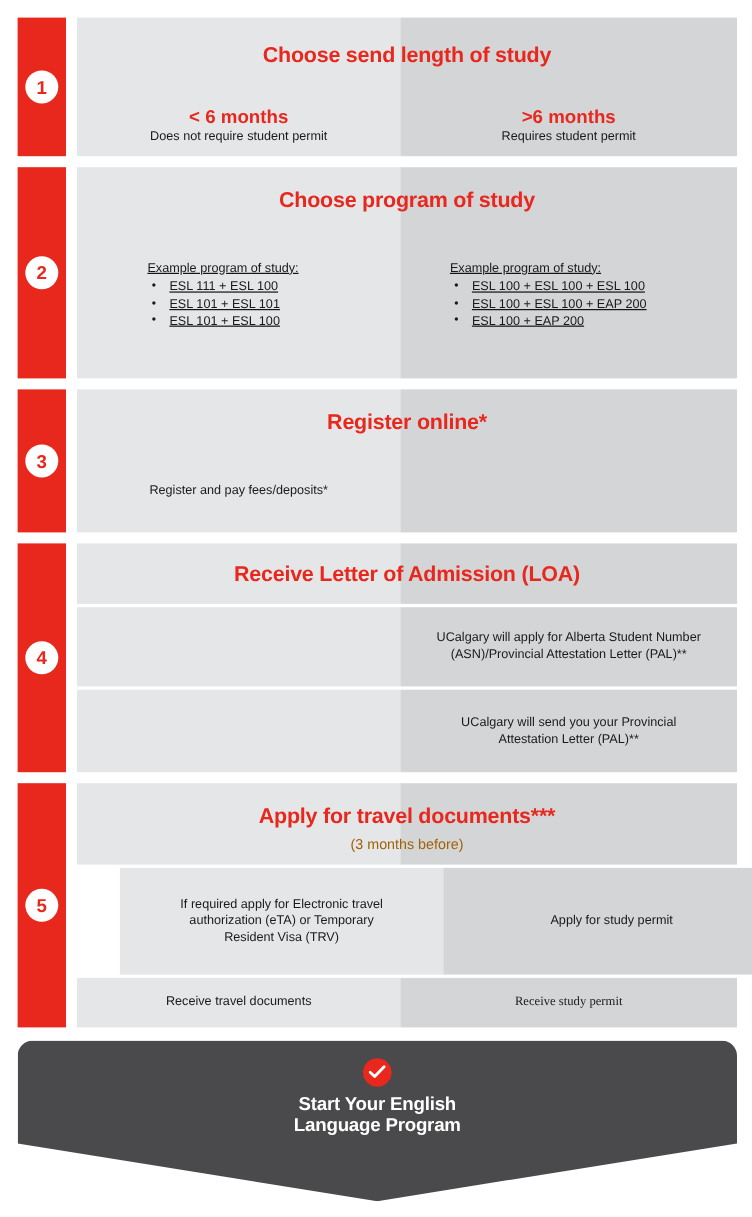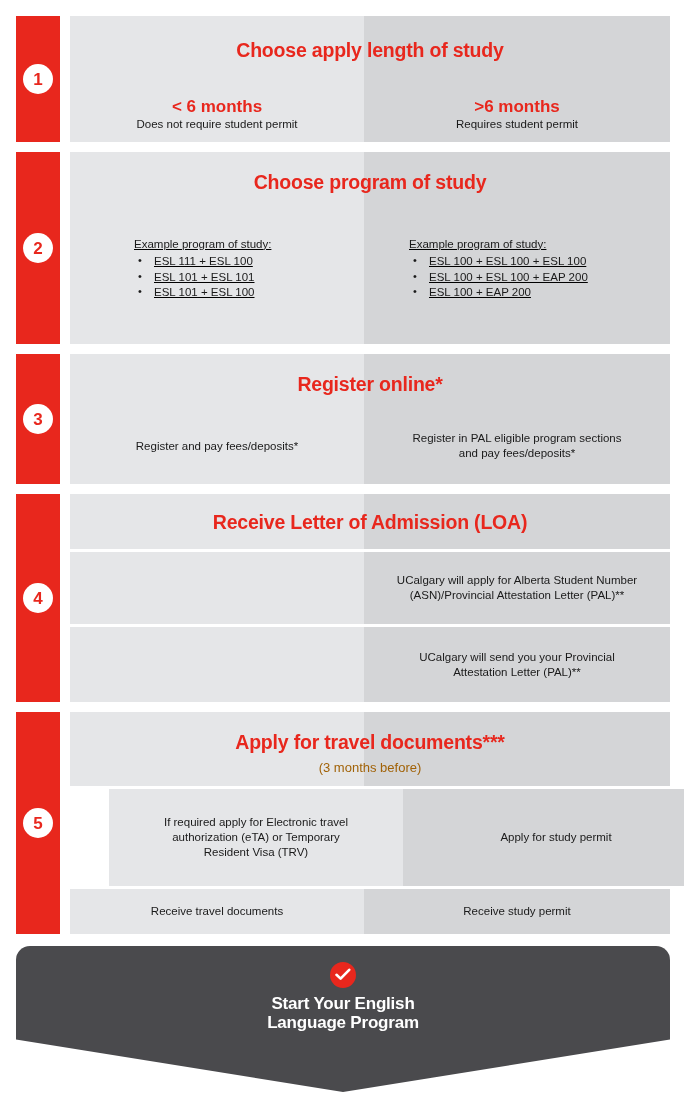--- a/index.html
+++ b/index.html
@@ -193,21 +193,21 @@
 
   <div class="step" style="top:16px;height:126px;">
     <div class="step-bar" style="height:126px;">
       <div class="step-num">1</div>
     </div>
     <div class="panel" style="top:0;height:126px;">
       <div class="hdr-row" style="top:0;height:126px;">
         <div class="hdr-bg-left"></div>
         <div class="hdr-bg-right"></div>
       </div>
-      <div class="hdr-text hdr-title" style="top:23px;">Choose apply length of study</div>
+      <div class="hdr-text hdr-title" style="top:23px;">Choose send length of study</div>
       <div class="row" style="top:76px;height:46px;background:transparent;">
         <div class="col col-left" style="background:transparent;">
           <div class="big-red">&lt; 6 months</div>
           <div class="body-txt">Does not require student permit</div>
         </div>
         <div class="col col-right" style="background:transparent;">
           <div class="big-red">&gt;6 months</div>
           <div class="body-txt">Requires student permit</div>
         </div>
       </div>
@@ -256,23 +256,20 @@
     <div class="panel" style="top:0;height:92px;">
       <div class="hdr-row" style="top:0;height:130px;">
         <div class="hdr-bg-left"></div>
         <div class="hdr-bg-right"></div>
       </div>
       <div class="hdr-text hdr-title" style="top:19px;">Register online*</div>
       <div class="row" style="top:68px;height:48px;background:transparent;">
         <div class="col col-left" style="background:transparent;">
           <div class="body-txt w-narrow">Register and pay fees/deposits*</div>
         </div>
-        <div class="col col-right" style="background:transparent;">
-          <div class="body-txt w-mid">Register in PAL eligible program sections and pay fees/deposits*</div>
-        </div>
       </div>
     </div>
   </div>
 
   <div class="step" style="top:494px;height:208px;">
     <div class="step-bar" style="height:208px;">
       <div class="step-num">4</div>
     </div>
     <div class="panel" style="top:0;height:208px;">
 
@@ -322,21 +319,21 @@
         <div class="col col-right">
           <div class="body-txt" style="max-width:250px;">Apply for study permit</div>
         </div>
       </div>
 
       <div class="row" style="top:177px;height:45px;">
         <div class="col col-left">
           <div class="body-txt" style="max-width:250px;">Receive travel documents</div>
         </div>
         <div class="col col-right">
-          <div class="body-txt" style="max-width:250px;">Receive study permit</div>
+          <div class="body-txt" style="max-width:250px;font-family:Liberation Serif, serif;">Receive study permit</div>
         </div>
       </div>
     </div>
   </div>
 
   <div class="finish"></div>
   <div class="finish-inner" style="position:absolute;left:16px;top:946px;width:654px;">
     <div class="check-badge">
       <svg width="16" height="14" viewBox="0 0 16 14" xmlns="http://www.w3.org/2000/svg">
         <path d="M1.5 6.8 L5.6 10.6 L14.2 1.8" fill="none" stroke="#ffffff" stroke-width="2.6" stroke-linecap="round" stroke-linejoin="round"></path>

